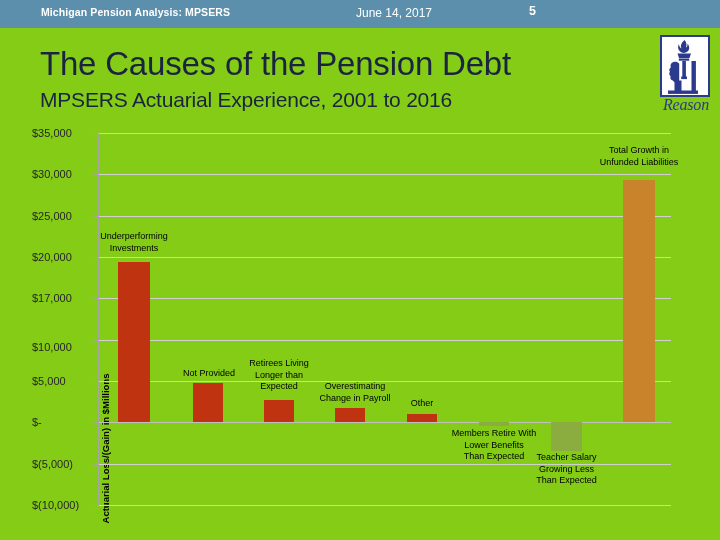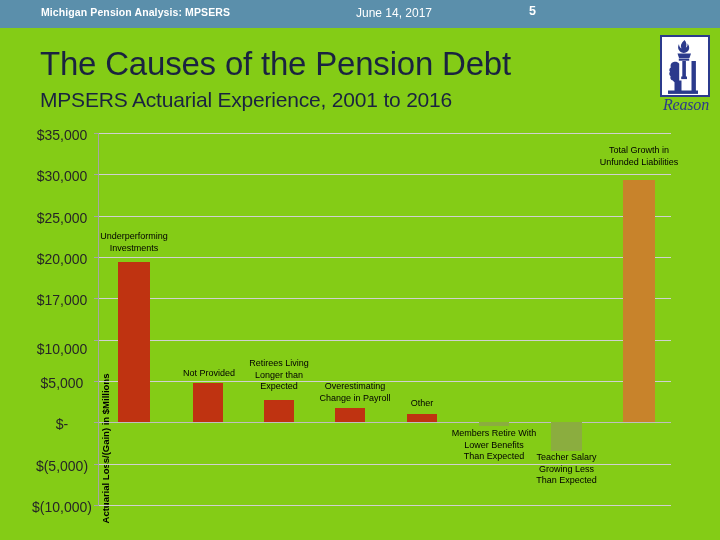--- a/index.html
+++ b/index.html
@@ -86,22 +86,22 @@
     position: absolute; left: 0; width: 572px; height: 1px;
     background: #d0d0d0;
   }
   .gridline.zero { background: #bfbfbf; }
   .tick {
     position: absolute; left: -5px; width: 5px; height: 1px;
     background: #a6a6a6;
   }
   .ylabel {
     position: absolute; right: 0; width: 60px;
-    text-align: center;
-    font-size: 14px; font-weight: 400; color: #262626;
+    text-align: left;
+    font-size: 11px; font-weight: 400; color: #262626;
     white-space: nowrap;
   }
   #ylabels { position: absolute; left: 30px; top: 133px; width: 62px; height: 372px; }
 
   #axis-title {
     position: absolute;
     left: -214px; top: 310px;
     width: 440px;
     text-align: center;
     transform: rotate(-90deg);

